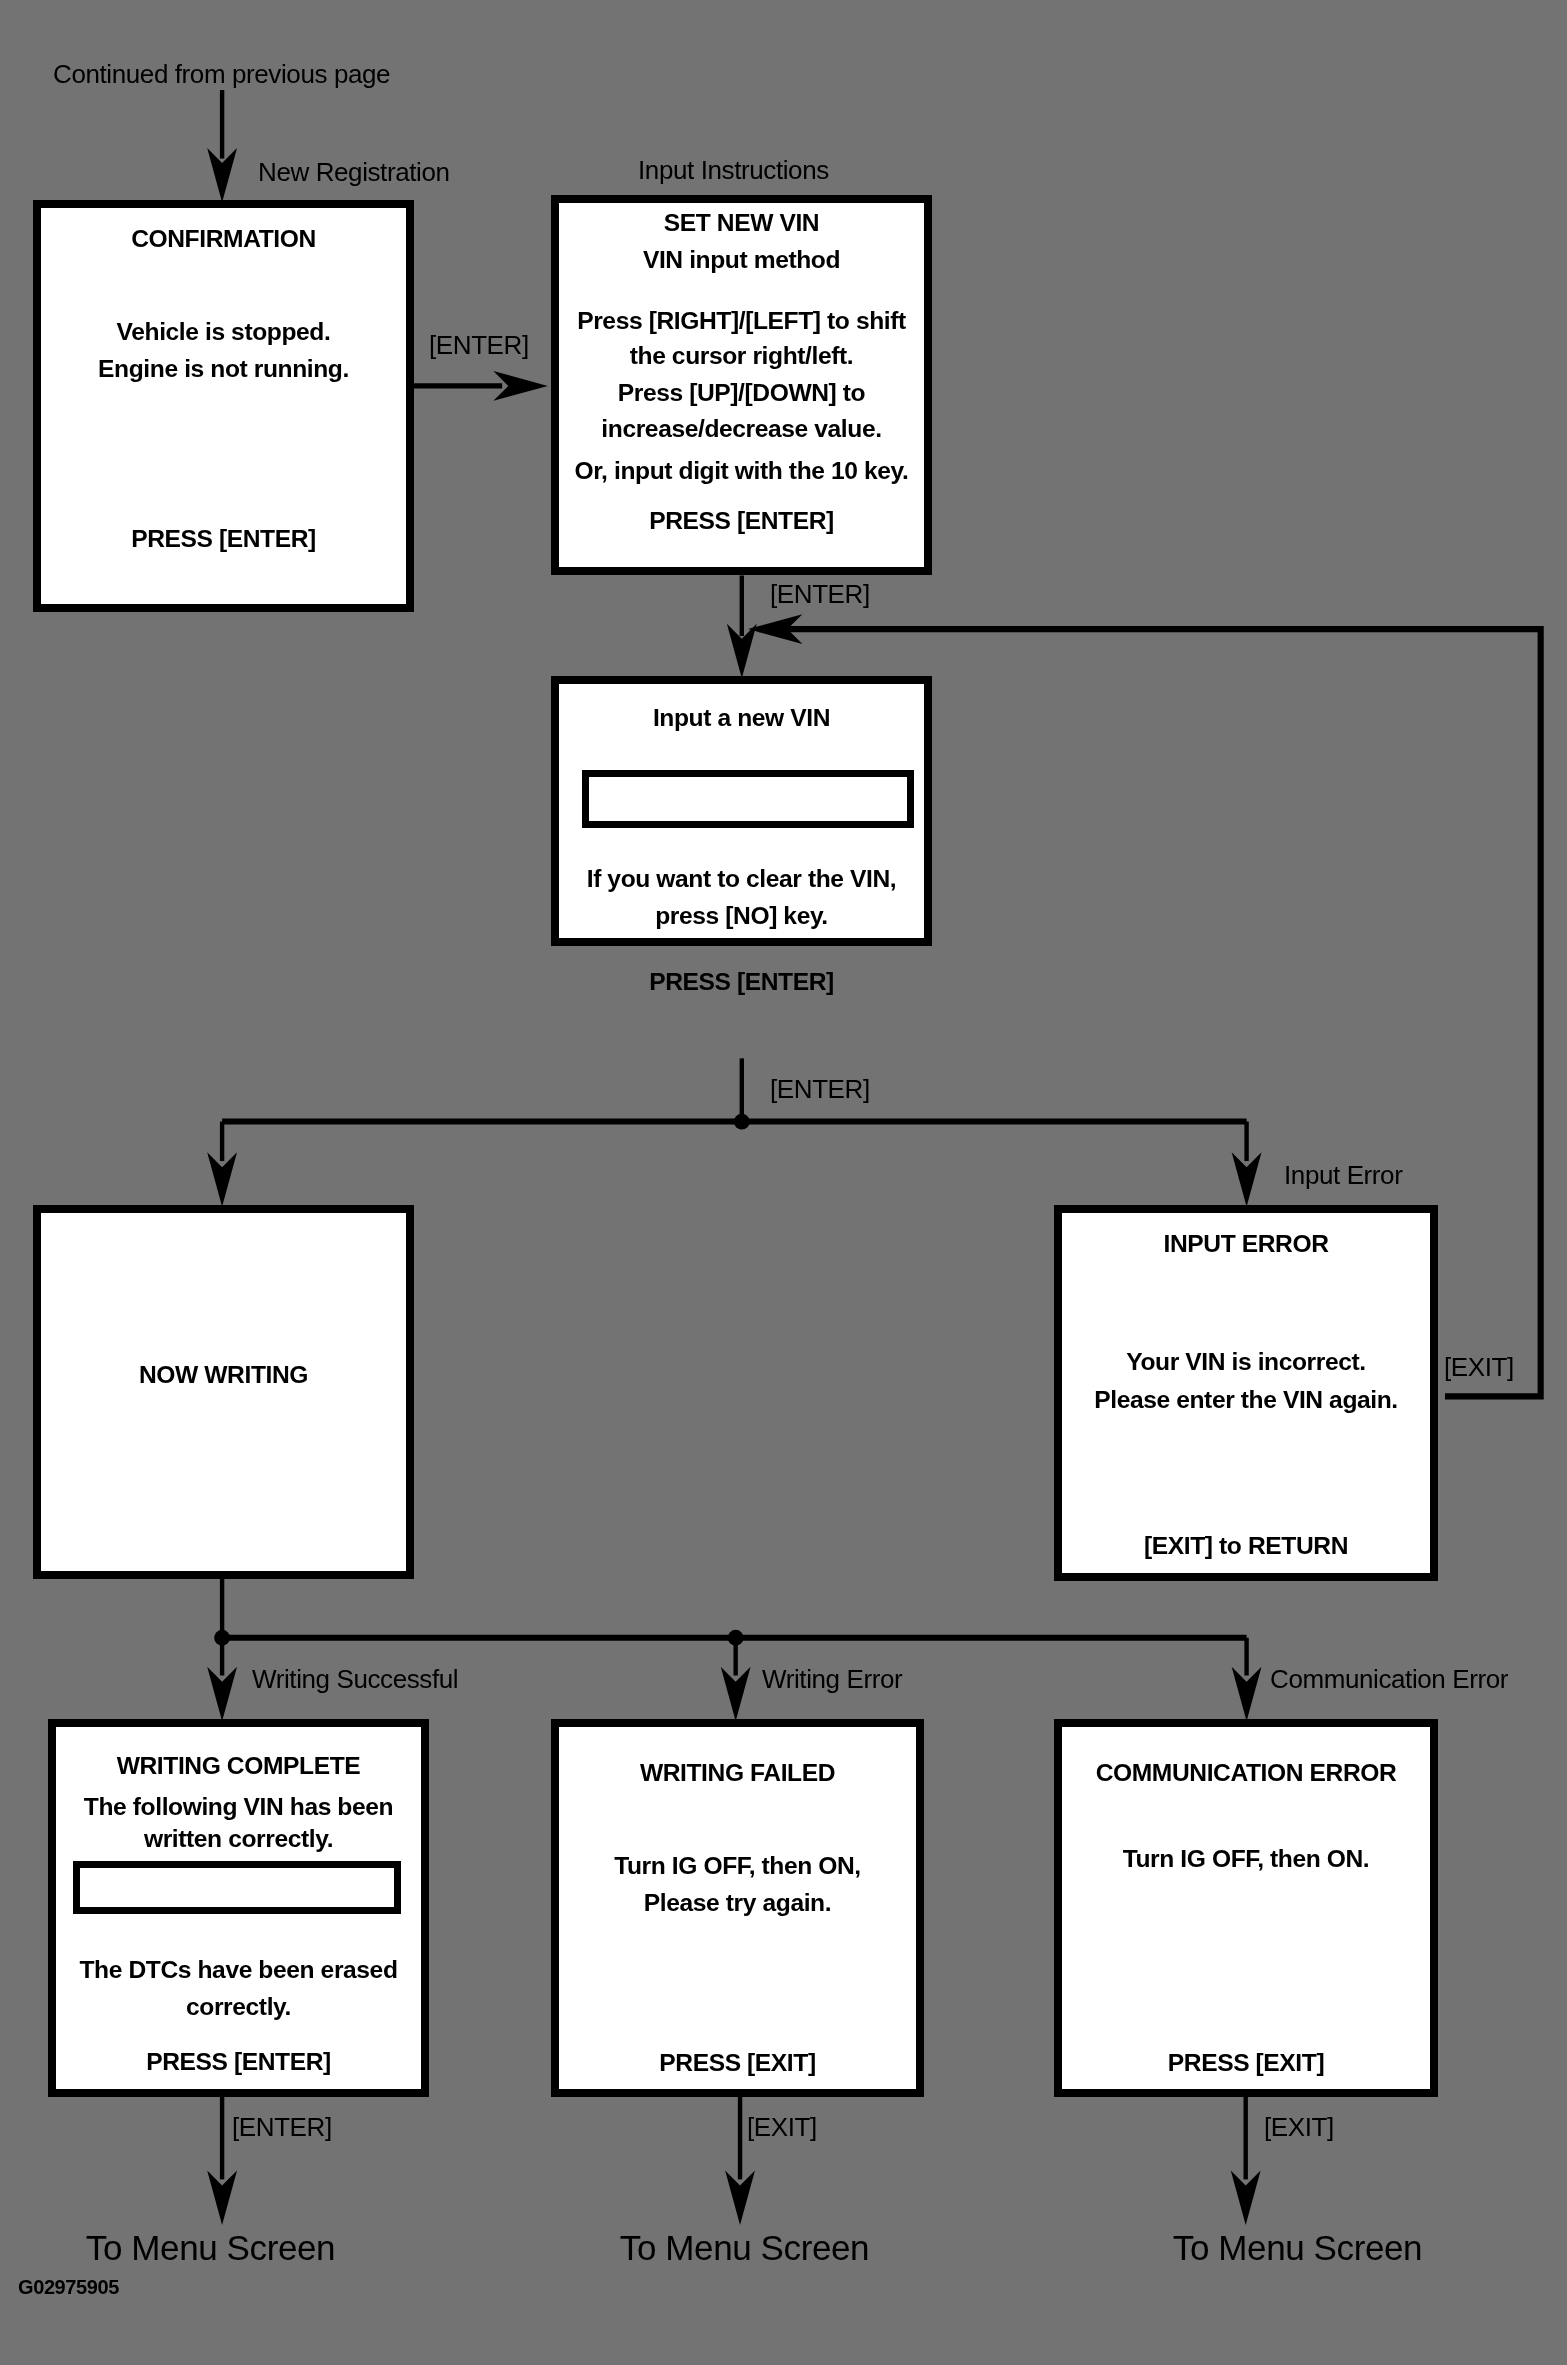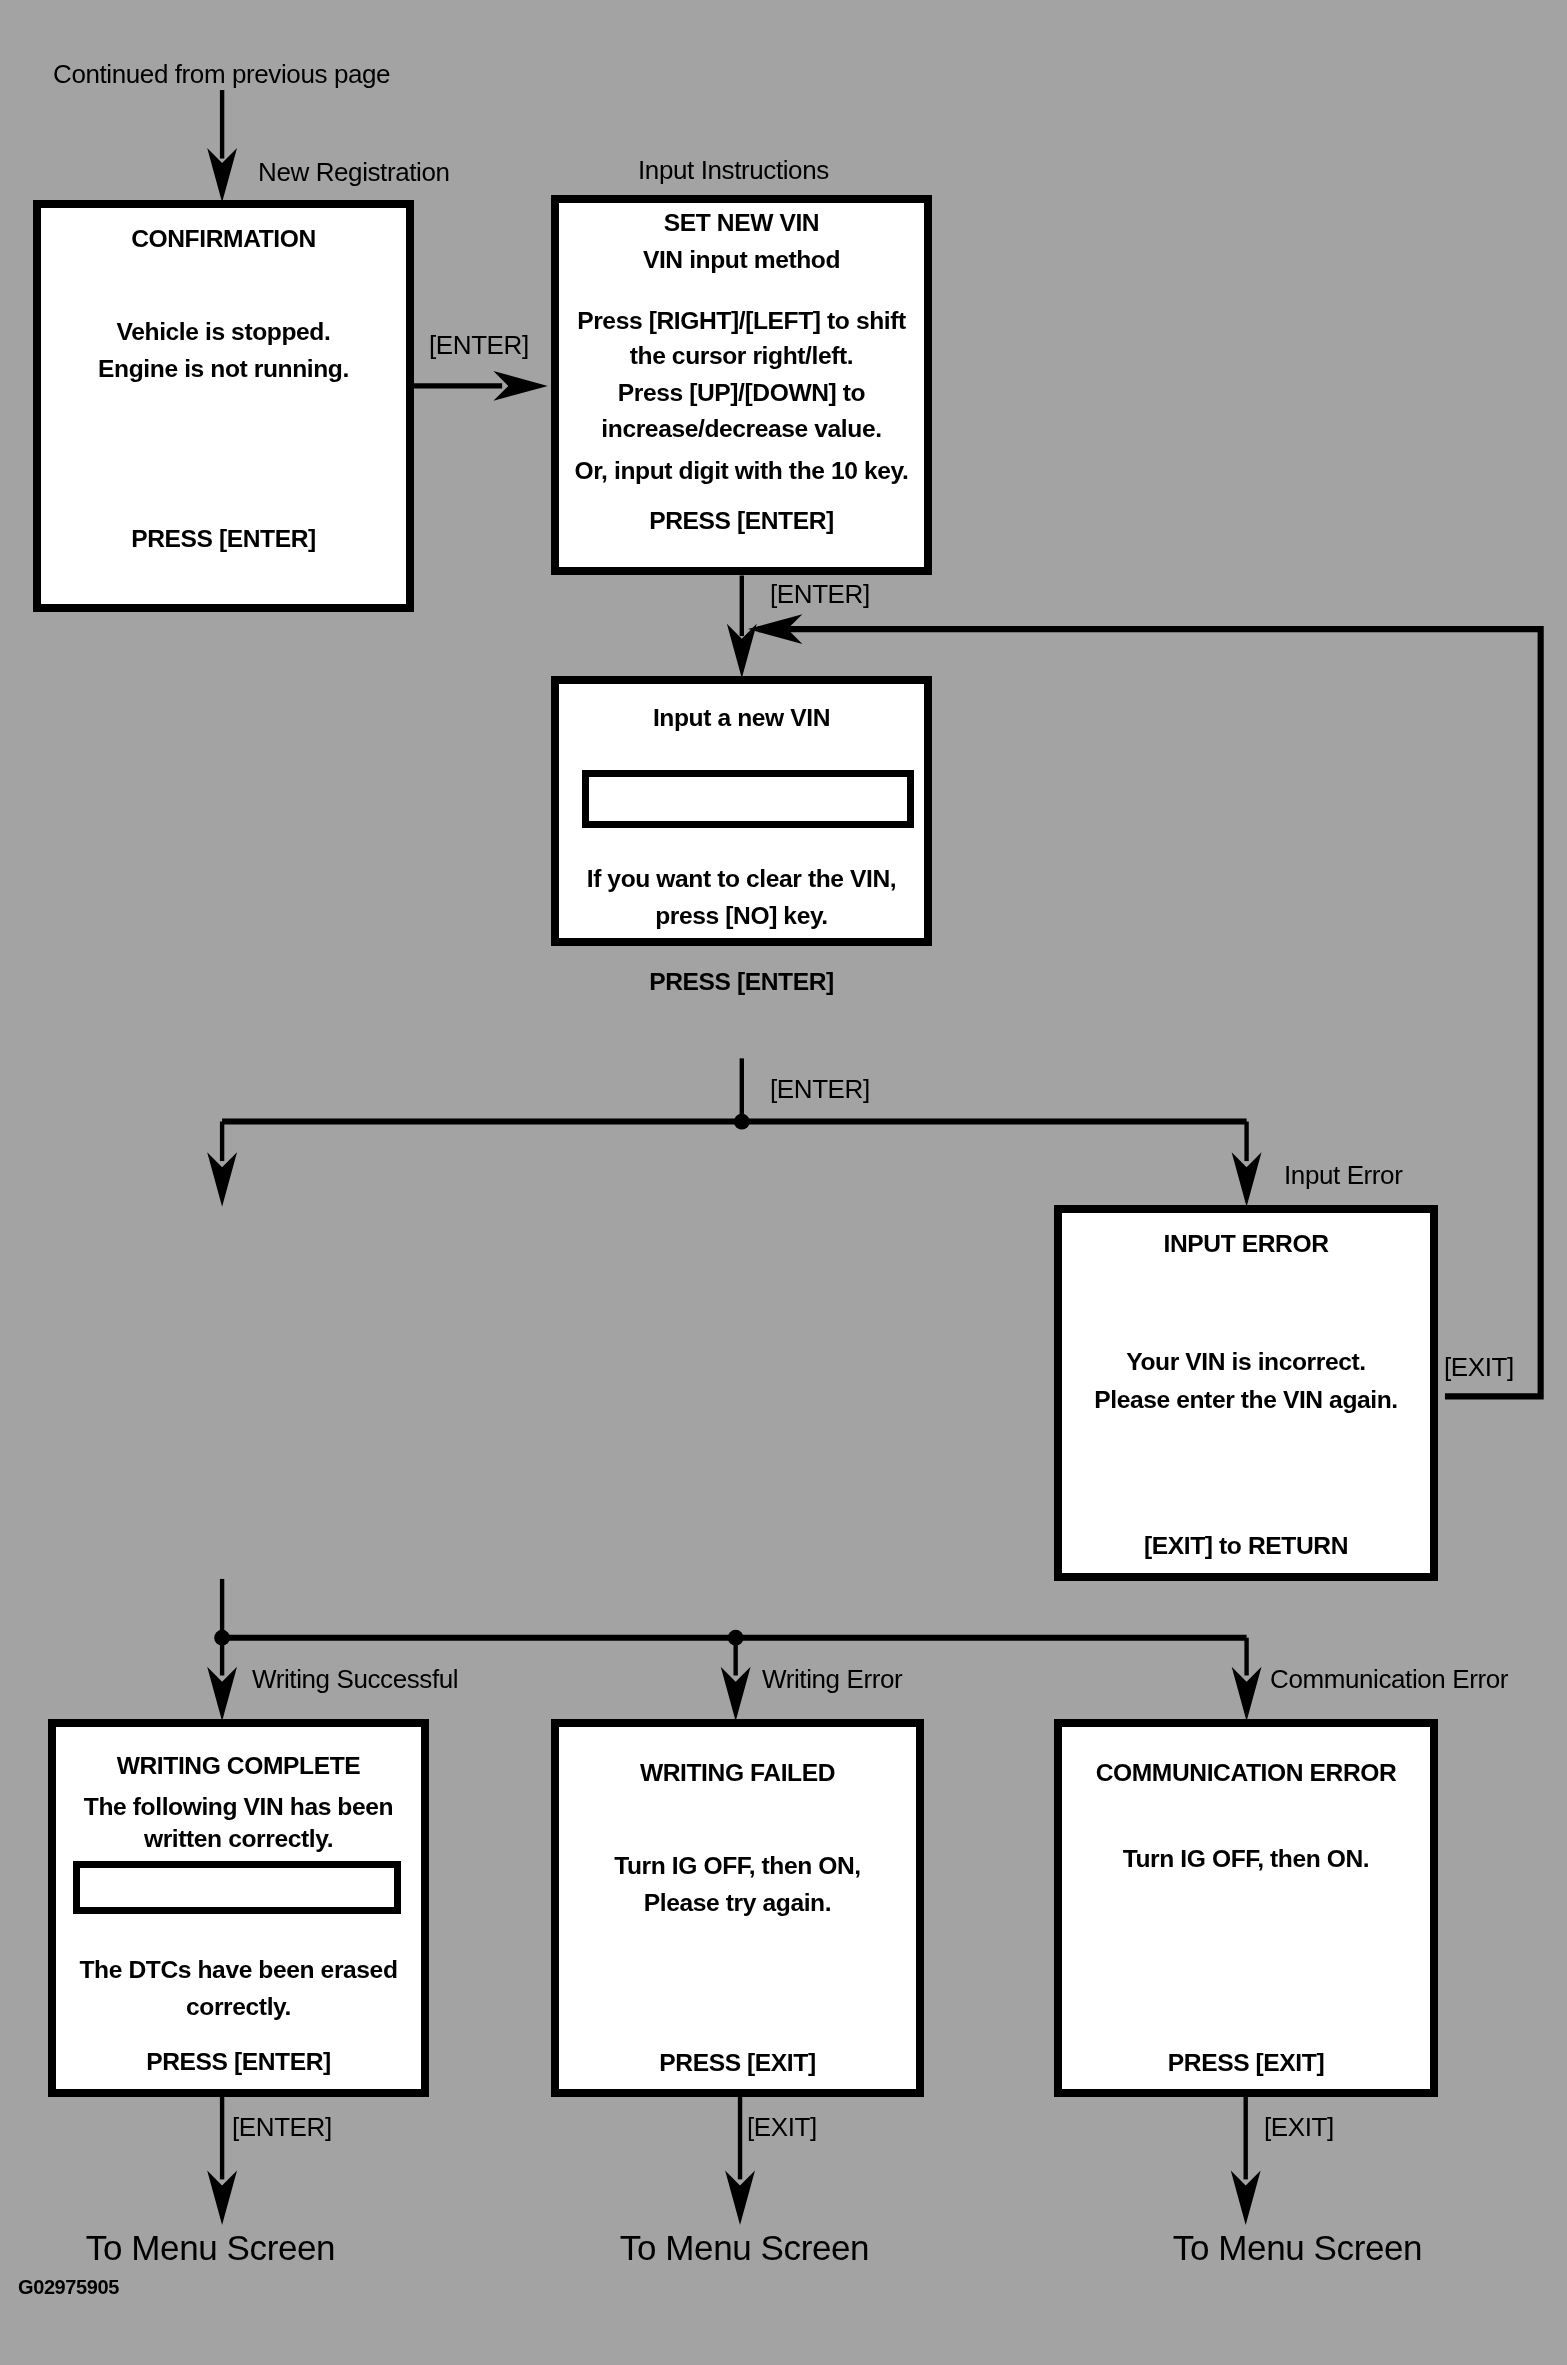--- a/index.html
+++ b/index.html
@@ -1,20 +1,20 @@
 <!DOCTYPE html>
 <html style="font-size:14px"><head>
 <meta charset="utf-8">
 <style>
   html,body{margin:0;padding:0;background:#fff;}
   #canvas{
     position:relative;
     width:1567px;
     height:2366px;
-    background:#a3a3a3;
+    background:#737373;
     font-family:"Liberation Sans", sans-serif;
     color:#000;
     overflow:hidden;
   }
   #wires{position:absolute;left:0;top:0;z-index:1;}
   .fbox{
     position:absolute;
     background:#ffffff;
     border:8px solid #000;
     box-sizing:border-box;
@@ -147,20 +147,23 @@
   </div>
 
   <div class="fbox" style="left:551px;top:676px;width:381px;height:270px;">
     <div class="bline" style="top:21px;">Input a new VIN</div>
     <div class="innerfield" style="left:23px;top:86px;width:332px;height:58px;"></div>
     <div class="bline" style="top:182px;text-align:center;">If you want to clear the VIN,</div>
     <div class="bline" style="top:219px;">press [NO] key.</div>
     <div class="bline" style="top:285px;">PRESS [ENTER]</div>
   </div>
 
+  <div class="fbox" style="left:33px;top:1205px;width:381px;height:374px;">
+    <div class="bline" style="top:149px;">NOW WRITING</div>
+  </div>
 
   <div class="fbox" style="left:1054px;top:1205px;width:384px;height:376px;">
     <div class="bline" style="top:17.6px;">INPUT ERROR</div>
     <div class="bline" style="top:136px;">Your VIN is incorrect.</div>
     <div class="bline" style="top:174px;">Please enter the VIN again.</div>
     <div class="bline" style="top:320px;">[EXIT] to RETURN</div>
   </div>
 
   <div class="fbox" style="left:33px;top:1719px;width:381px;height:378px;margin-left:15px;">
     <div class="bline" style="top:26px;">WRITING COMPLETE</div>

